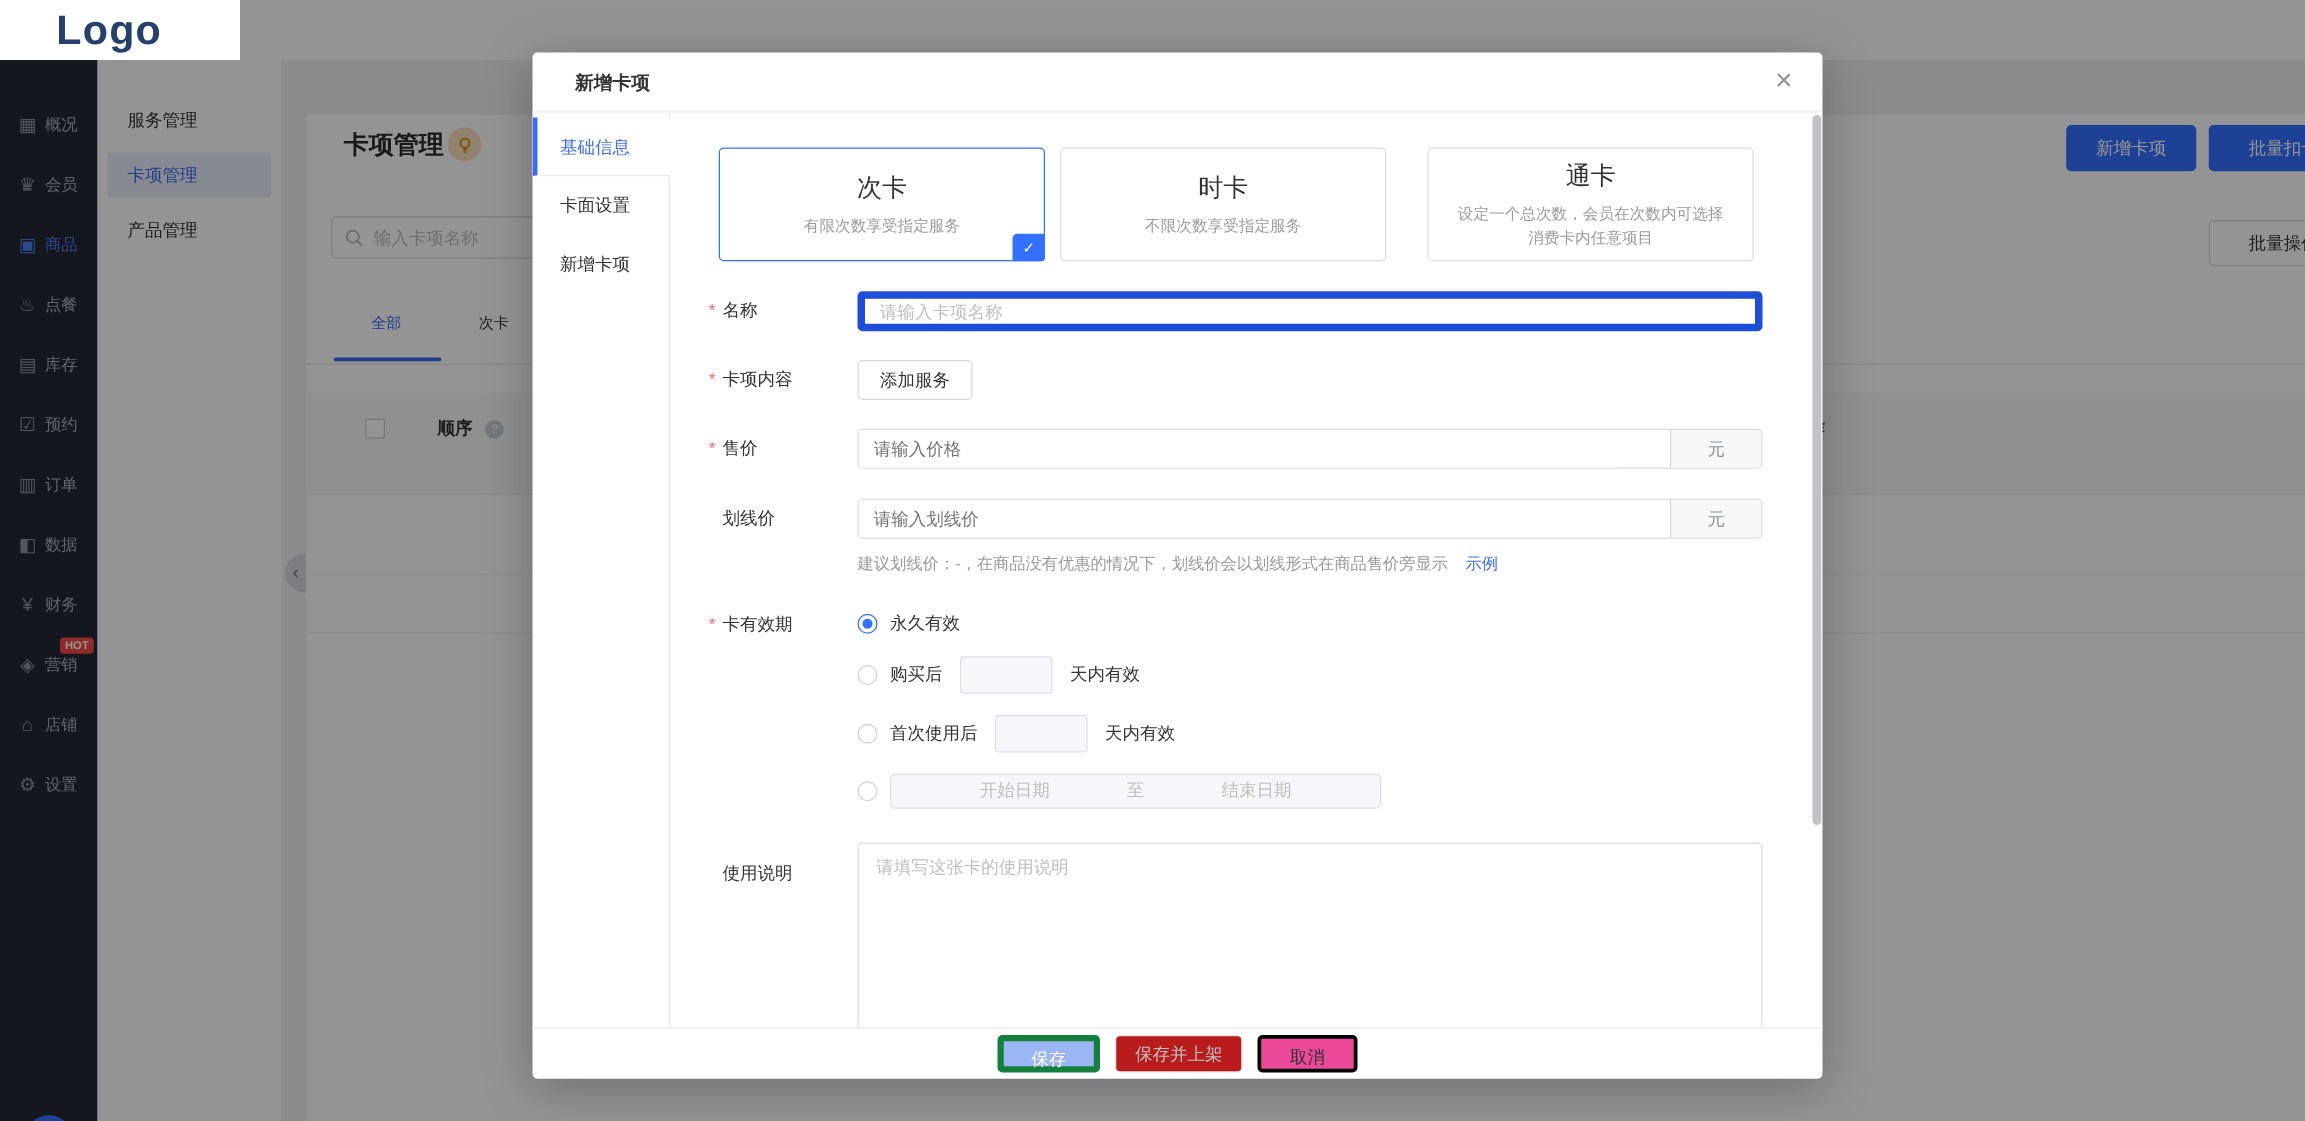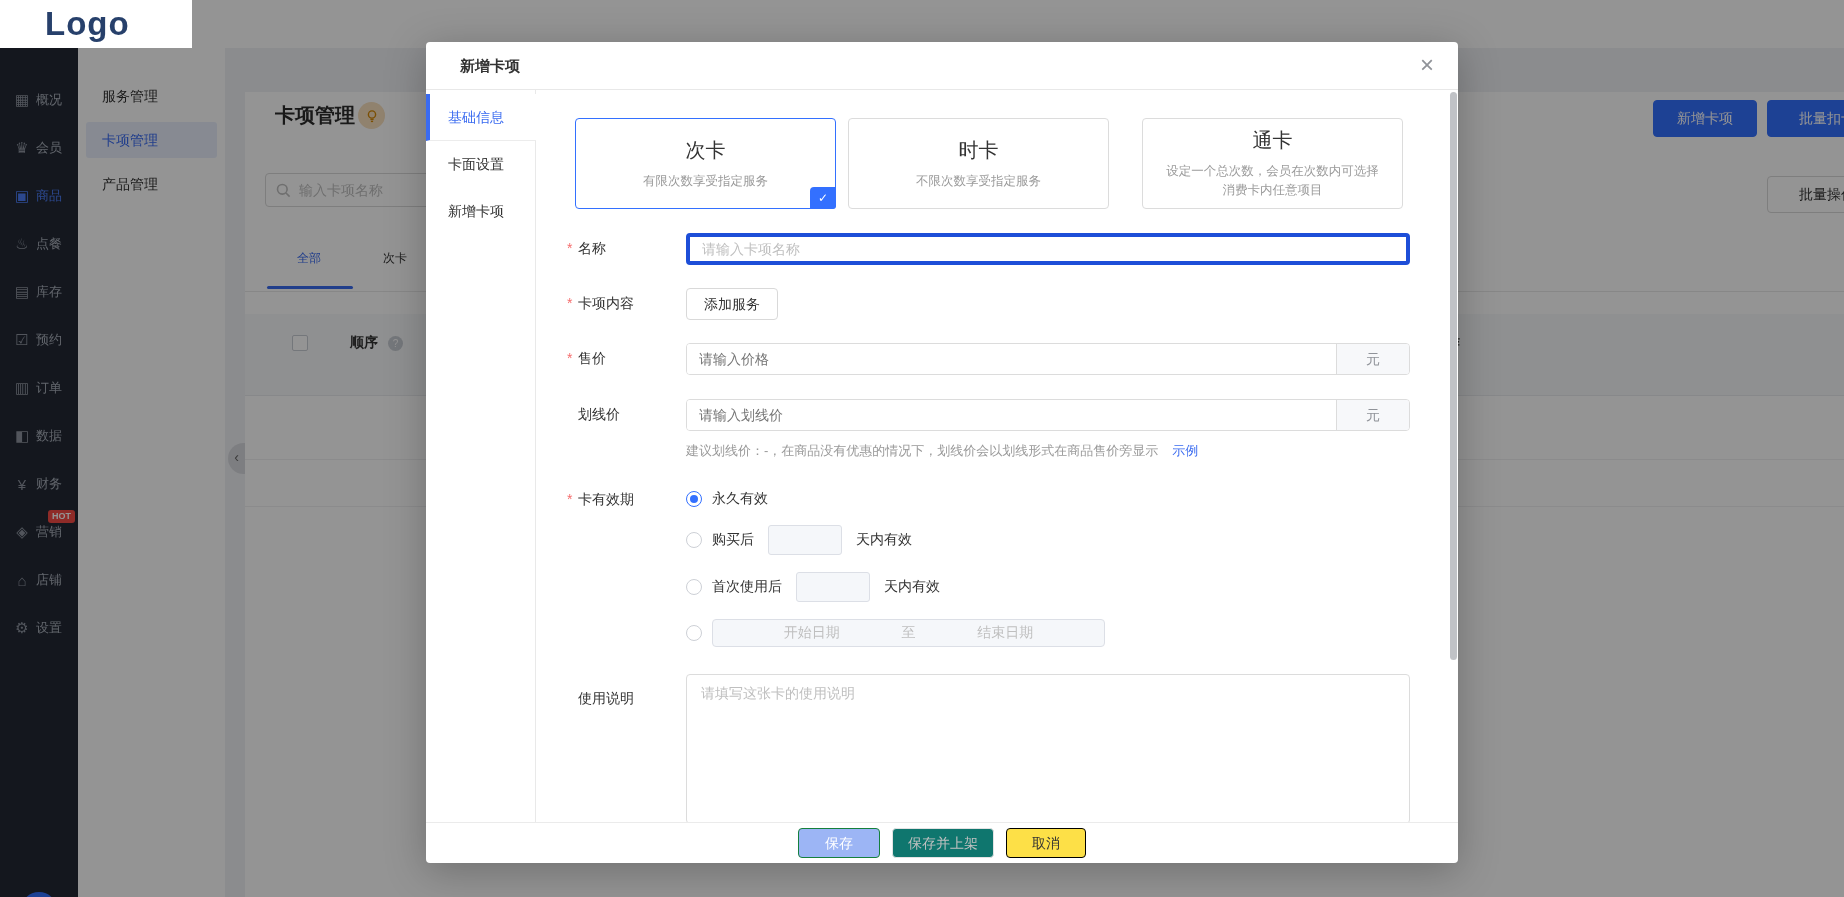--- a/index.html
+++ b/index.html
@@ -88,21 +88,21 @@
   .card-type .ct-name { font-size:20px; color:#333; margin-bottom:8px; }
   .card-type .ct-desc { font-size:12.5px; color:#9B9B9B; line-height:1.5; }
   .ct1 { left:149px; border-color:#3370FF; }
   .ct2 { left:422px; }
   .ct3 { left:716px; }
   .ct-badge { position:absolute; right:-1px; bottom:-1px; width:26px; height:22px; background:#3370FF; color:#fff;
               font-size:12px; line-height:22px; text-align:center; border-radius:4px 0 3px 0; }
 
   .f-label { position:absolute; left:152px; font-size:14px; color:#333; }
   .f-star { position:absolute; left:141px; color:#F56C6C; font-size:14px; }
-  .f-input { position:absolute; left:260px; width:724px; height:32px; border:4px solid #1d4ed8; border-radius:4px;
+  .f-input { position:absolute; left:260px; width:724px; height:32px; border:6px solid #1d4ed8; border-radius:4px;
              padding:0 12px; font-size:14px; color:#15803d; outline:none; }
   .f-input::placeholder, .d-ph { color:#BFBFBF; }
   .input-group { position:absolute; left:260px; width:724px; height:32px; border:1px solid #DCDCDC; border-radius:4px;
                  display:flex; overflow:hidden; background:#fff; }
   .input-group input { flex:1; border:none; outline:none; padding:0 12px; font-size:14px; color:#333; }
   .input-group .addon { width:73px; background:#F7F8FA; border-left:1px solid #DCDCDC; color:#909399;
                         font-size:14px; text-align:center; line-height:30px; }
   .btn-add-service { position:absolute; left:260px; top:198px; height:32px; padding:0 17px; line-height:30px; }
   .hint { position:absolute; left:260px; top:352px; font-size:13px; color:#999; }
   .hint .hint-link { color:#3A6BF0; margin-left:14px; cursor:pointer; }
@@ -118,23 +118,23 @@
   .date-box { width:393px; height:28px; background:#F5F7FA; border:1px solid #DCDFE6; border-radius:4px;
               display:flex; align-items:center; justify-content:space-around; font-size:14px; color:#A8ABB2; padding:0 40px; }
   .f-textarea { position:absolute; left:260px; top:584px; width:724px; height:150px; border:1px solid #DCDCDC;
                 border-radius:4px; padding:10px 14px; font-size:14px; color:#333; outline:none; resize:none;
                 font-family:"Liberation Sans","DejaVu Sans",sans-serif; }
   .f-textarea::placeholder { color:#BFBFBF; }
 
   .m-footer { position:relative; height:41px; border-top:1px solid #EBEBEB; display:flex; align-items:center;
               justify-content:center; gap:12px; }
   .m-btn { height:30px; border-radius:4px; font-size:14px; line-height:28px; text-align:center; cursor:pointer; }
-  .m-save { width:82px; background:#9CB5F5; border:1px solid #15803d; color:#fff; }
-  .m-save-pub { width:102px; background:#0f766e; border:1px solid #E3E3E3; color:#C0C0C0; }
-  .m-cancel { width:80px; background:#fde047; border:1px solid #000000; color:#333; }
+  .m-save { width:82px; background:#9CB5F5; border:5px solid #15803d; color:#fff; }
+  .m-save-pub { width:102px; background:#b91c1c; border:1px solid #E3E3E3; color:#C0C0C0; }
+  .m-cancel { width:80px; background:#ec4899; border:3px solid #000000; color:#333; }
 </style>
 </head>
 <body>
 
 <div id="app">
 
   <div class="topbar"></div>
 
   <aside class="sidebar">
     <div class="snav-item">

